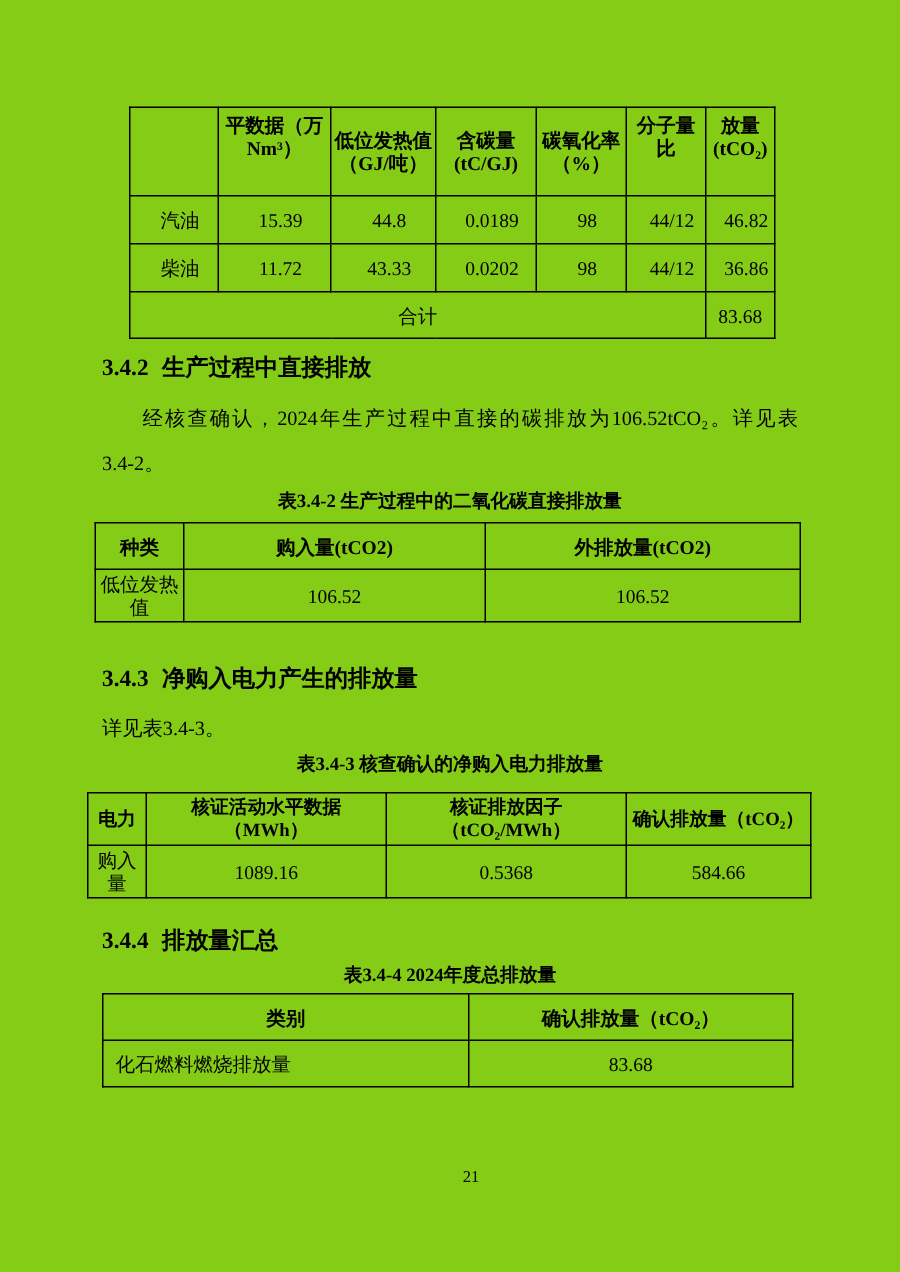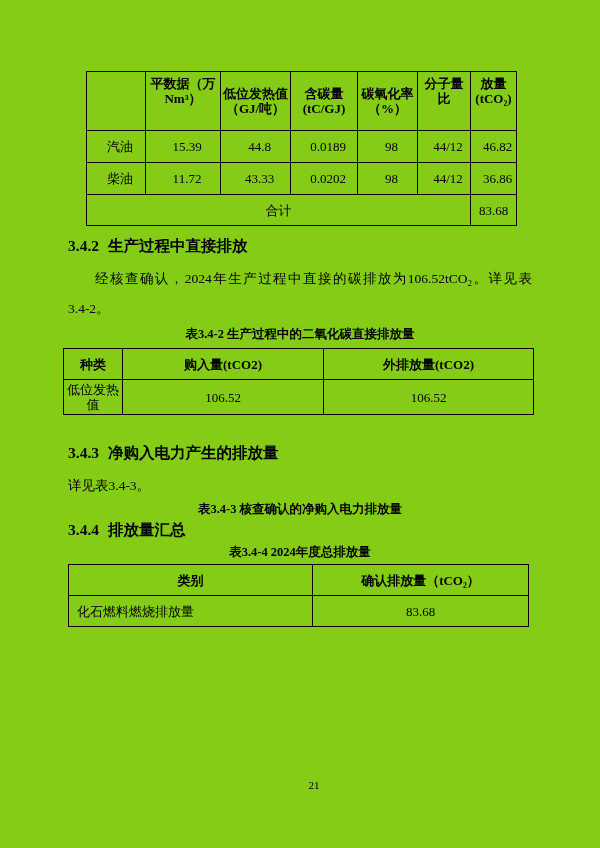--- a/index.html
+++ b/index.html
@@ -57,21 +57,21 @@
   .t3 .hrow th { height:28px; font-size:12.5px; }
   .t3 .drow td { height:28px; }
 
   
   .t4 { width:460px; margin:4px 0 0 0; }
   .t4 .hrow th { height:26px; }
   .t4 .drow td { height:26px; }
   .t4 .left-cell { text-align:left; padding-left:8px; }
 
   .h343 { margin-top:28px; }
-  .h344 { margin-top:3px; }
+  .h344 { margin-top:19px; }
   .cap343 { margin-top:0; }
   .cap344 { margin-top:4px; }
   .para344 { margin-top:6px; }
 
   .page-number {
     position:absolute; bottom:56px; left:14px;
     width:100%; text-align:center;
     font-size:11px; line-height:13px;
   }
 </style>
@@ -158,20 +158,42 @@
   </tbody>
     </table>
 
   <h2 class="sec-heading h343">
     <span class="sec-num">3.4.3</span><span class="sec-title">净购入电力产生的排放量</span>
   </h2>
   <p class="para">
     <span class="pline">详见表3.4-3。</span>
   </p>
   <div class="tbl-caption cap343">表3.4-3 核查确认的净购入电力排放量</div>
+  <table class="t3">
+    <colgroup>
+        <col style="width:39px">
+        <col style="width:160px">
+        <col style="width:160px">
+        <col style="width:123px">
+      </colgroup>
+    <tbody>
+        <tr class="hrow">
+      <th>电力</th>
+      <th>核证活动水平数据（MWh）</th>
+      <th>核证排放因子（tCO₂/MWh）</th>
+      <th>确认排放量（tCO₂）</th>
+    </tr>
+    <tr class="drow">
+      <td>购入量</td>
+      <td>1089.16</td>
+      <td>0.5368</td>
+      <td>584.66</td>
+    </tr>
+  </tbody>
+    </table>
 
   <h2 class="sec-heading h344">
     <span class="sec-num">3.4.4</span><span class="sec-title">排放量汇总</span>
   </h2>
   <div class="tbl-caption cap344">表3.4-4 2024年度总排放量</div>
   <table class="t4">
     <colgroup>
         <col style="width:244px">
         <col style="width:216px">
       </colgroup>

